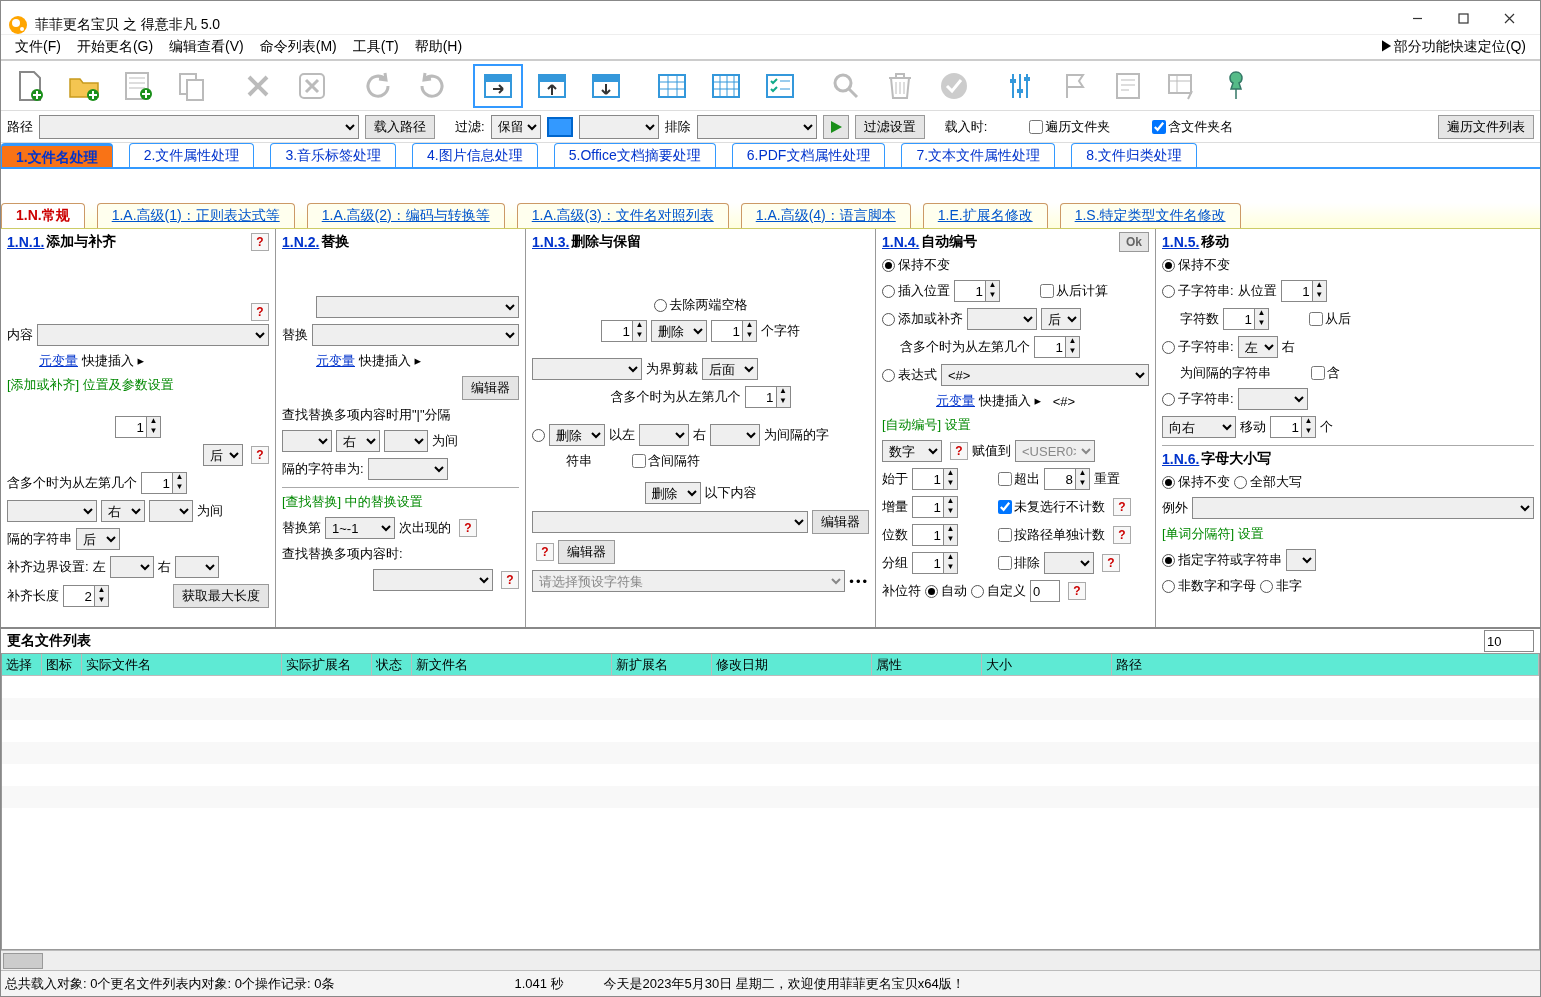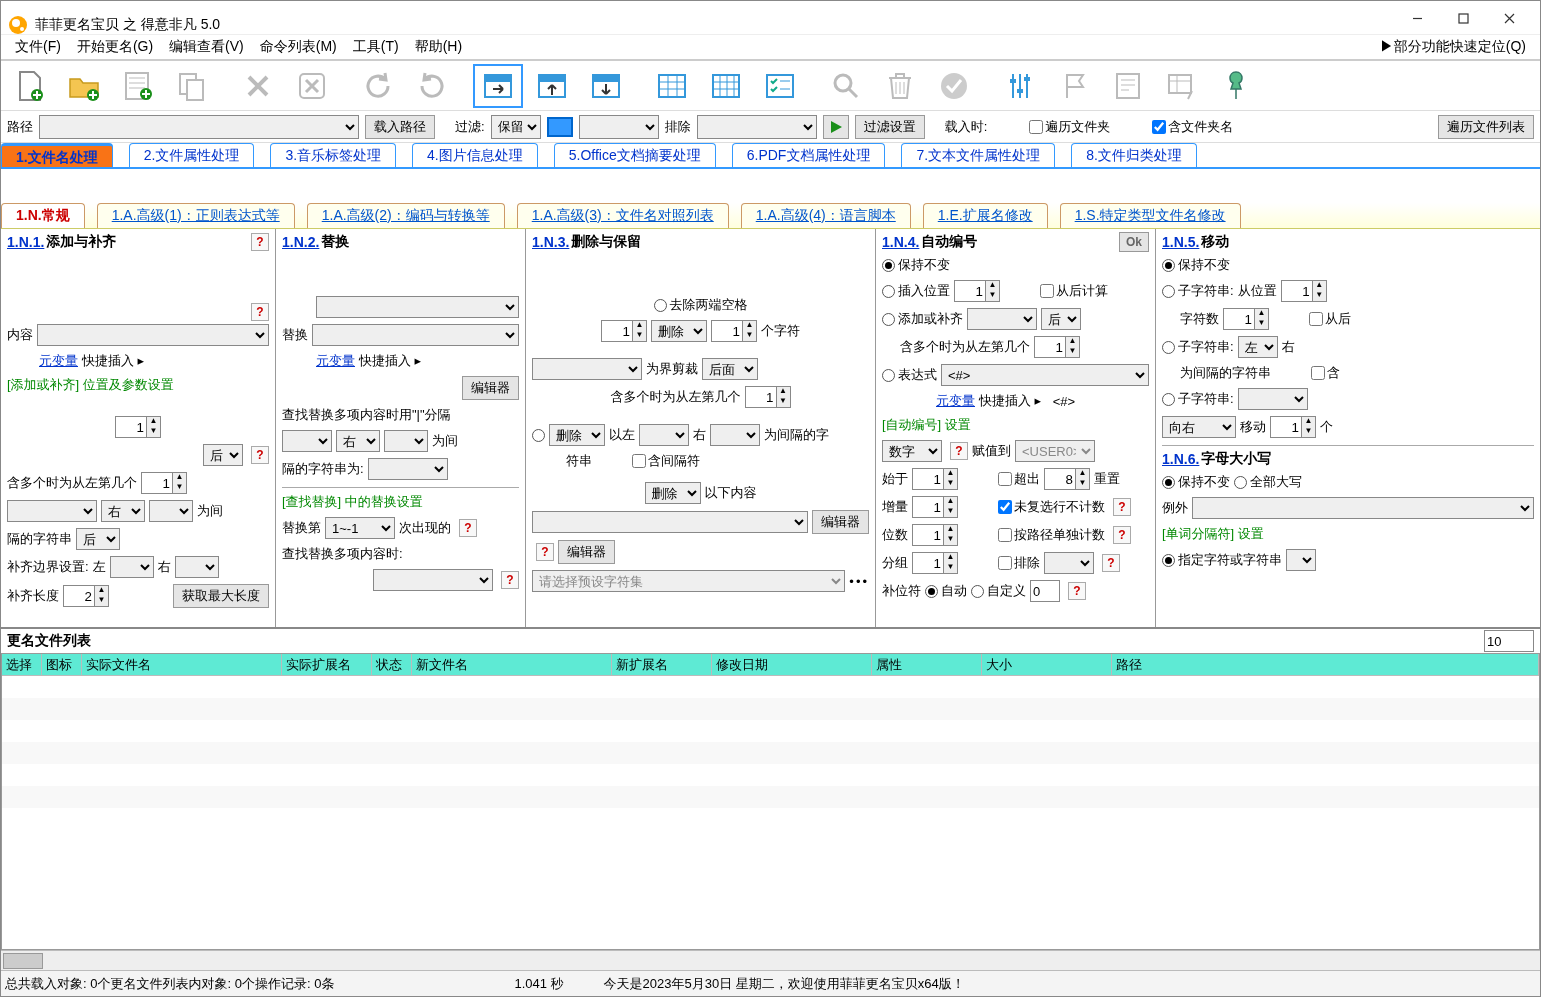--- a/index.html
+++ b/index.html
@@ -755,20 +755,30 @@
           <select style="flex:1"></select>
         </div>
       <div class="row green">[单词分隔符] 设置</div>
       <div class="row">
           <span class="radio">
             <span class="dot sel"></span>
             <span>指定字符或字符串</span>
           </span>
           <select style="width:30px"></select>
         </div>
+      <div class="row">
+          <span class="radio">
+            <span class="dot"></span>
+            <span>非数字和字母</span>
+          </span>
+          <span class="radio">
+            <span class="dot"></span>
+            <span>非字</span>
+          </span>
+        </div>
     </div>
   </div>
 
   <div class="grid-area">
     <div class="grid-head">
       <span>更名文件列表</span>
       <input type="text" value="10" style="">
     </div>
     <div class="grid">
       <div class="grid-hdr">

